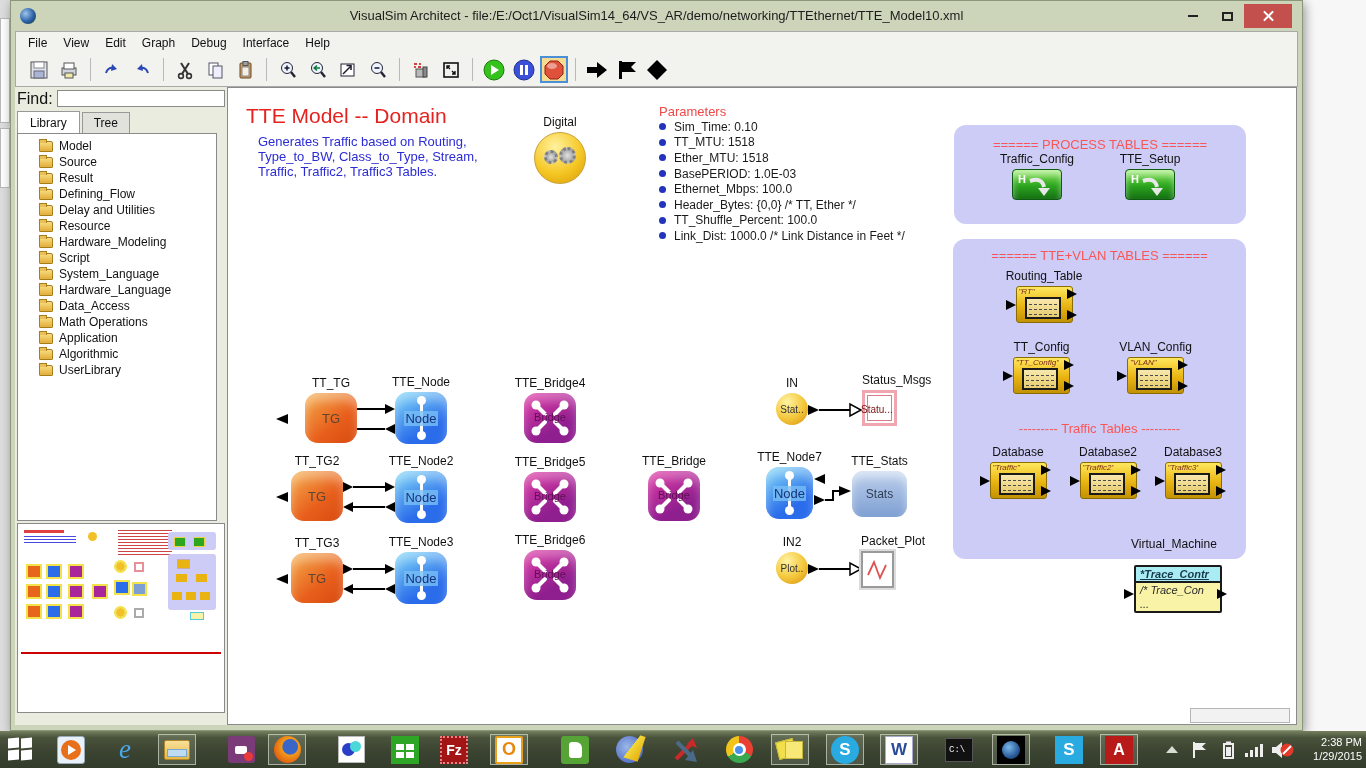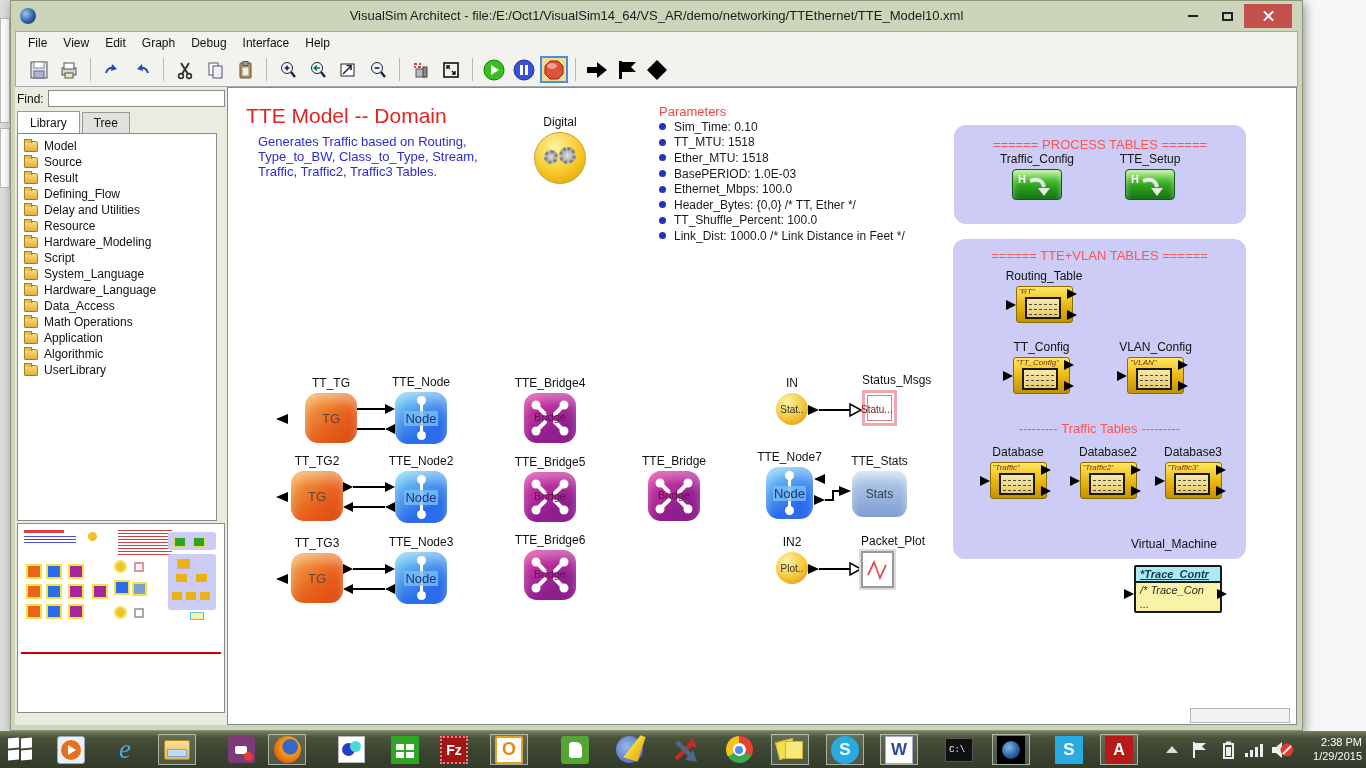--- a/index.html
+++ b/index.html
@@ -24,26 +24,26 @@
 
 .menubar{position:absolute;left:4px;right:4px;top:30px;height:23px;background:#f2f2ee;border:1px solid #a9a9a9;display:flex;align-items:center;padding-left:4px}
 .mitem{font-size:12px;padding:3px 8px;color:#111}
 .toolbar{position:absolute;left:4px;right:4px;top:52px;height:34px;background:#f2f2ee;border:1px solid #a9a9a9;border-top:none;display:flex;align-items:center;padding-left:8px}
 .tbtn{width:28px;height:27px;margin:0 1px;display:flex;align-items:center;justify-content:center;border:1px solid transparent}
 .tbtn.active{background:#f7db93;border:2px solid #4a90d9}
 .tsep{width:1px;height:23px;background:#b9b9b9;margin:0 6px}
 
 .sidebar{position:absolute;left:4px;top:86px;width:212px;bottom:5px;background:#e9ecdf}
 .findrow{position:absolute;left:2px;top:2px;right:2px;height:19px;display:flex;align-items:center;gap:4px}
-.findrow label{font-size:12px}
+.findrow label{font-size:16px}
 .findrow input{flex:1;height:17px;border:1px solid #8a8a8a;background:#fff;font-size:12px;padding:0 3px;font-family:"Liberation Sans",sans-serif}
 .tabs{position:absolute;left:2px;top:24px;height:22px;display:flex;align-items:flex-end}
 .tab{font-size:12px;padding:3px 11px;border:1px solid #999;background:#e2e2dc;margin-right:2px;border-bottom:none}
 .tab.active{background:#fff;padding:4px 12px;position:relative;top:1px}
-.tree{position:absolute;left:2px;top:46px;right:10px;height:388px;background:#fff;border:1px solid #8a8a8a;padding:4px 2px;overflow:hidden}
+.tree{position:absolute;left:2px;top:46px;right:10px;height:388px;background:#fff;border:1px solid #8a8a8a;padding:4px 17px;overflow:hidden}
 .trow{display:flex;align-items:center;gap:6px;height:16px;padding-left:4px}
 .trow span.lbl{font-size:12px;color:#111;white-space:nowrap}
 .folder{width:14px;height:11px;background:linear-gradient(#f8dd85,#e2ae36);border:1px solid #a77d1e;border-radius:1px 2px 1px 1px;position:relative;flex:0 0 14px}
 .folder::before{content:"";position:absolute;left:-1px;top:-3px;width:6px;height:3px;background:#e9c054;border:1px solid #a77d1e;border-bottom:none}
 .navbox{position:absolute;left:2px;top:436px;right:2px;height:190px;background:#fff;border:1px solid #8a8a8a;overflow:hidden}
 .nv{position:absolute}
 .redline{position:absolute;left:3px;right:3px;top:128px;height:2px;background:#cc0000}
 
 .canvas{position:absolute;left:216px;top:86px;right:5px;bottom:5px;background:#fff;border:1px solid #8a8a8a;overflow:hidden}
 .cv-title{position:absolute;left:18px;top:16px;font-size:21px;color:#e42320;white-space:nowrap}

